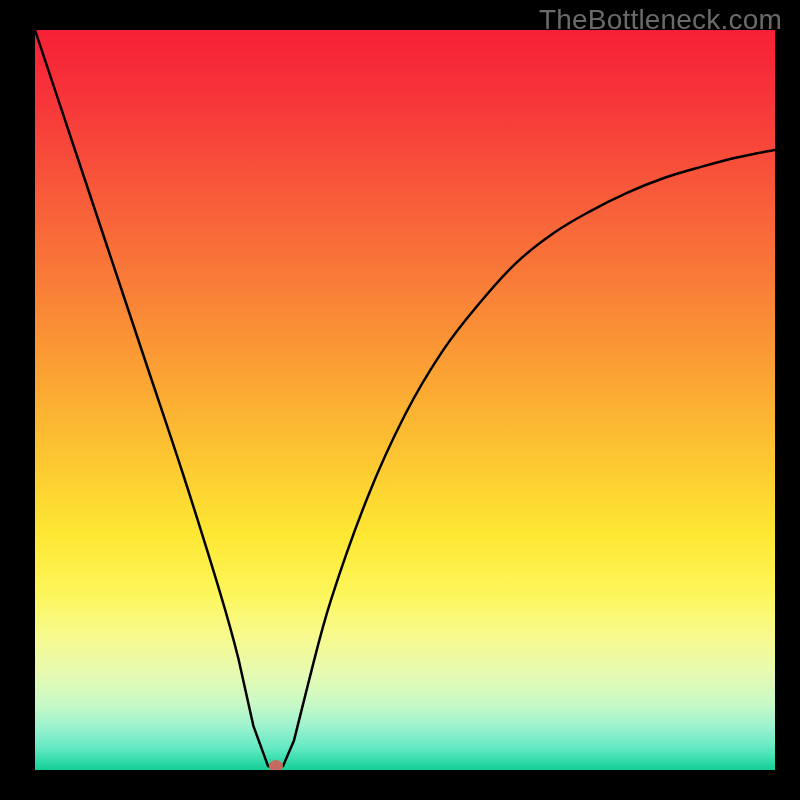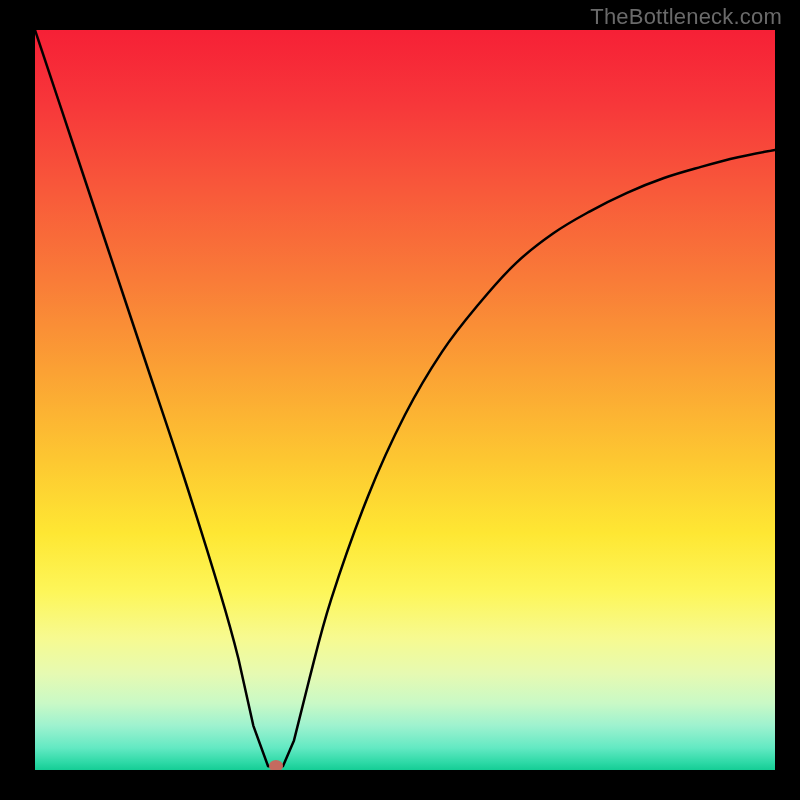--- a/index.html
+++ b/index.html
@@ -9,21 +9,21 @@
     height: 800px;
     background: #000;
     position: relative;
   }
   .watermark {
     position: absolute;
     top: 4px;
     right: 18px;
     color: #6a6a6a;
     font-family: Arial, Helvetica, sans-serif;
-    font-size: 22px;
+    font-size: 28px;
     font-weight: 500;
     letter-spacing: 0.2px;
     z-index: 5;
   }
   .plot {
     position: absolute;
     left: 35px;
     top: 30px;
     width: 740px;
     height: 740px;

